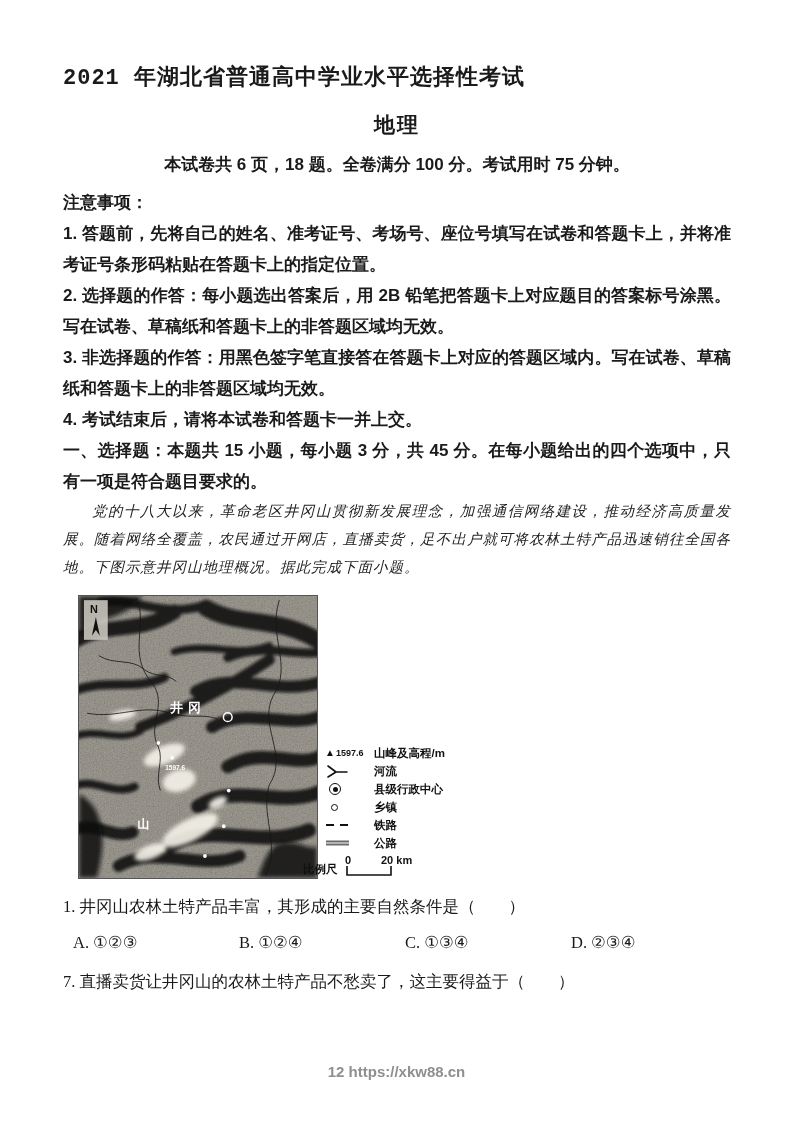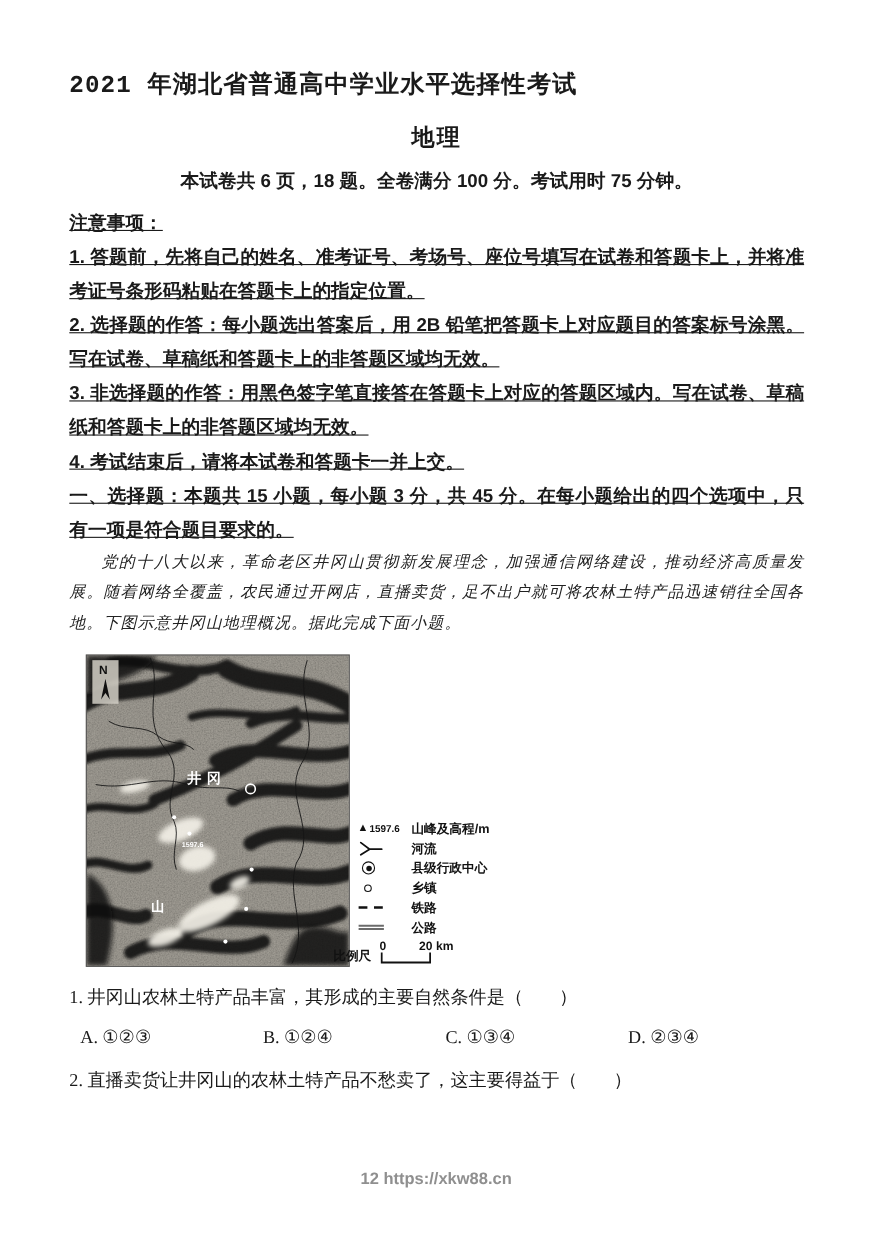--- a/index.html
+++ b/index.html
@@ -17,21 +17,21 @@
   .subject {
     text-align:center; font-family:"Liberation Sans", sans-serif;
     font-weight:700; font-size:21px; margin-top:19px; letter-spacing:2px;
   }
   .exam-info {
     text-align:center; font-family:"Liberation Sans", sans-serif;
     font-weight:700; font-size:17px; margin-top:14px;
   }
   .notes {
     margin-top:11px; font-family:"Liberation Sans", sans-serif;
-    font-weight:700; font-size:17px; line-height:31px; text-align:justify;text-decoration:underline;
+    font-weight:700; font-size:17px; line-height:31px; text-align:justify;
   }
   .notes p { margin:0; }
   .section-heading {
     font-family:"Liberation Sans", sans-serif; font-weight:700;
     font-size:17px; line-height:31px; text-align:justify;
   }
   .passage {
     margin-top:0; font-style:italic; font-size:14.5px; line-height:28px;
     letter-spacing:1px; text-indent:2em; text-align:justify; color:#222;font-family:Liberation Serif, serif;
   }
@@ -239,18 +239,18 @@
       <span class="opt">
         <span class="opt-label">B.</span><span>①②④</span>
       </span>
       <span class="opt">
         <span class="opt-label">C.</span><span>①③④</span>
       </span>
       <span class="opt">
         <span class="opt-label">D.</span><span>②③④</span>
       </span>
     </div>
-    <div class="q-line">2. 直播卖货让井冈山的农林土特产品不愁卖了，这主要得益于（　　）</div>
+    <div class="q-line">7. 直播卖货让井冈山的农林土特产品不愁卖了，这主要得益于（　　）</div>
   </div>
 
 </div>
 
 <div class="footer">12 https://xkw88.cn</div>
 
 </body></html>

